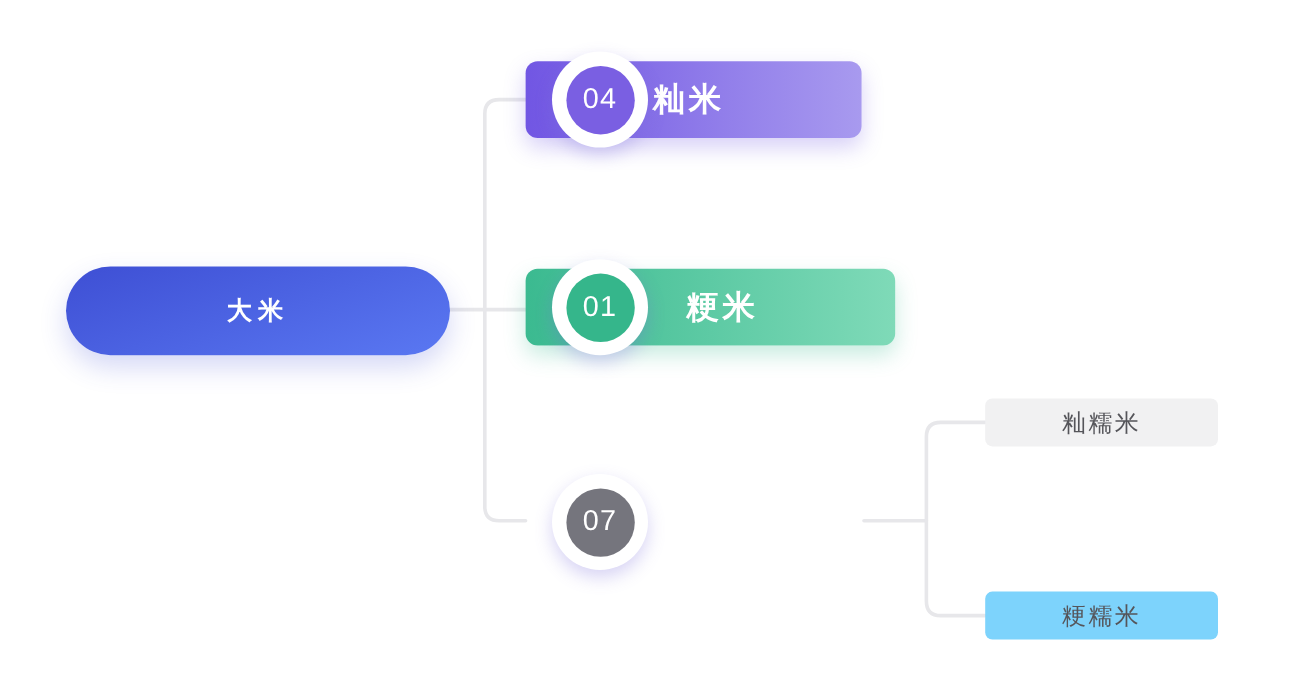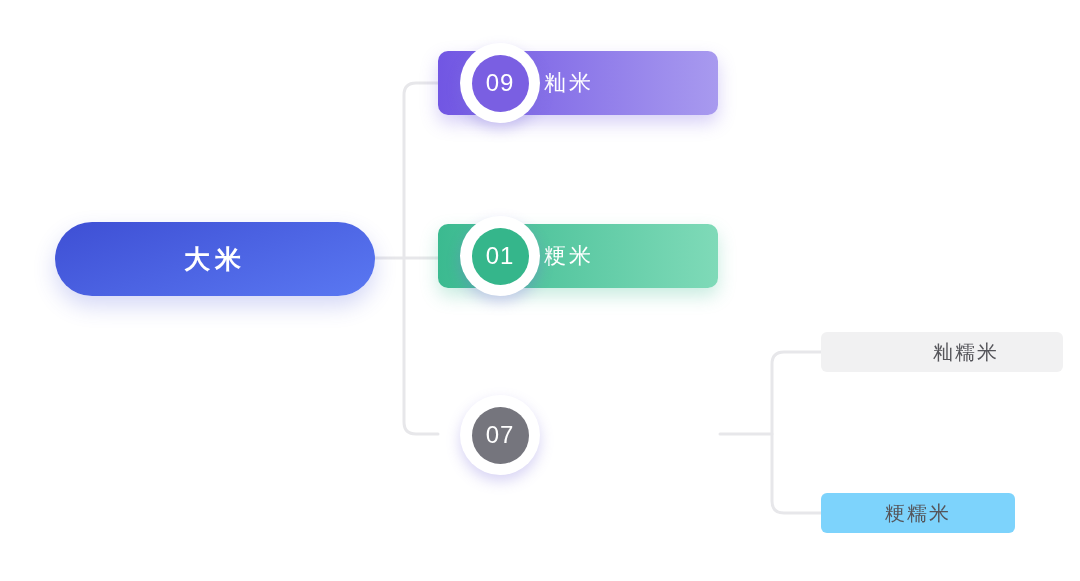--- a/index.html
+++ b/index.html
@@ -5,21 +5,21 @@
   html,body{margin:0;padding:0;background:#ffffff;}
   body{font-family:"Liberation Sans","DejaVu Sans",sans-serif;}
   .canvas{position:relative;width:1080px;height:581px;background:#ffffff;overflow:hidden;}
   .connectors{position:absolute;left:0;top:0;width:1080px;height:581px;}
 
   .root-node{
     position:absolute;left:55px;top:222px;width:320px;height:74px;
     border-radius:37px;display:flex;align-items:center;justify-content:center;
     box-shadow:0 10px 22px rgba(62,79,212,0.22);
   }
-  .root-label{color:#ffffff;font-size:26px;font-weight:700;letter-spacing:5px;}
+  .root-label{color:#ffffff;font-size:21px;font-weight:700;letter-spacing:5px;}
 
   .branch-bar{
     position:absolute;left:438px;width:280px;height:64px;border-radius:10px;
     display:flex;align-items:center;
   }
   .branch-1{top:51px;box-shadow:0 8px 18px rgba(113,86,227,0.28);}
   .branch-2{top:224px;box-shadow:0 8px 18px rgba(59,186,144,0.28);}
   .branch-3{top:403px;box-shadow:0 8px 18px rgba(126,126,135,0.28);}
 
   .badge{
@@ -29,27 +29,27 @@
   }
   .badge-1{left:460px;top:43px;}
   .badge-2{left:460px;top:216px;}
   .badge-3{left:460px;top:395px;}
   .badge-inner{
     width:57px;height:57px;border-radius:50%;
     display:flex;align-items:center;justify-content:center;
   }
   .badge-number{color:#ffffff;font-size:24px;font-weight:300;letter-spacing:1px;}
 
-  .branch-label{color:#ffffff;font-size:22px;font-weight:400;letter-spacing:3px;margin-left:106px;}
+  .branch-label{color:#ffffff;font-size:27px;font-weight:700;letter-spacing:3px;margin-left:106px;}
 
   .child-node{
     position:absolute;left:821px;width:194px;height:40px;border-radius:6px;
     display:flex;align-items:center;justify-content:center;
   }
-  .child-1{top:332px;padding-left:48px;}
+  .child-1{top:332px;}
   .child-2{top:493px;}
   .child-label{color:#55555a;font-size:20px;font-weight:400;letter-spacing:2px;}
 </style>
 </head>
 <body>
 
 <div class="canvas">
 
   <svg class="connectors" viewBox="0 0 1080 581">
     <path d="M375 258 H438" fill="none" stroke-width="3" stroke-linecap="round" stroke="#e7e7ea"></path>
@@ -60,25 +60,25 @@
 
   <div class="root-node" style="background: linear-gradient(160deg, rgb(62, 79, 212), rgb(90, 120, 242));">
     <span class="root-label">大米</span>
   </div>
 
   <div class="branch-bar branch-1" style="background: linear-gradient(90deg, rgb(113, 86, 227), rgb(168, 154, 239));">
     <span class="branch-label">籼米</span>
   </div>
   <div class="badge badge-1">
     <div class="badge-inner" style="background: rgb(122, 95, 226);">
-      <span class="badge-number">09</span>
+      <span class="badge-number">04</span>
     </div>
   </div>
 
-  <div class="branch-bar branch-2" style="background: linear-gradient(90deg, rgb(59, 186, 144), rgb(127, 218, 184));">
+  <div class="branch-bar branch-2" style="background: linear-gradient(90deg, rgb(59, 186, 144), rgb(127, 218, 184)); padding-left: 28px;">
     <span class="branch-label">粳米</span>
   </div>
   <div class="badge badge-2">
     <div class="badge-inner" style="background: rgb(53, 182, 139);">
       <span class="badge-number">01</span>
     </div>
   </div>
 
   <div class="badge badge-3">
     <div class="badge-inner" style="background: rgb(117, 117, 125);">

